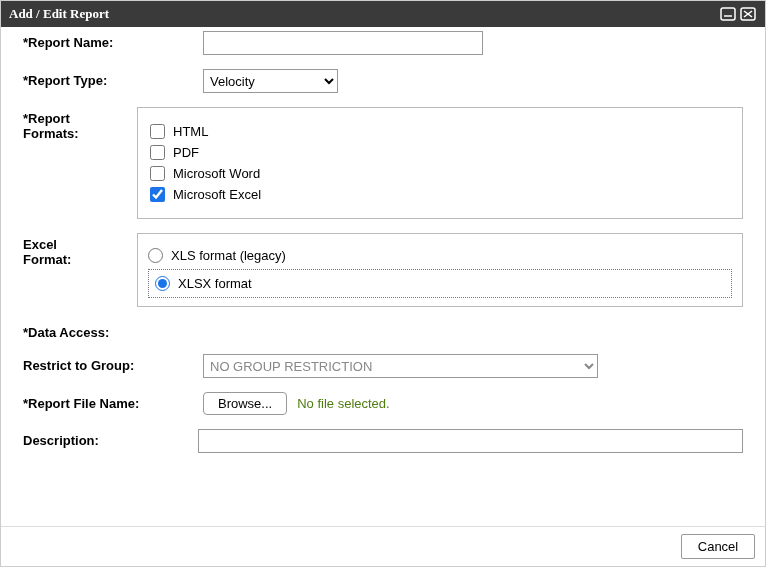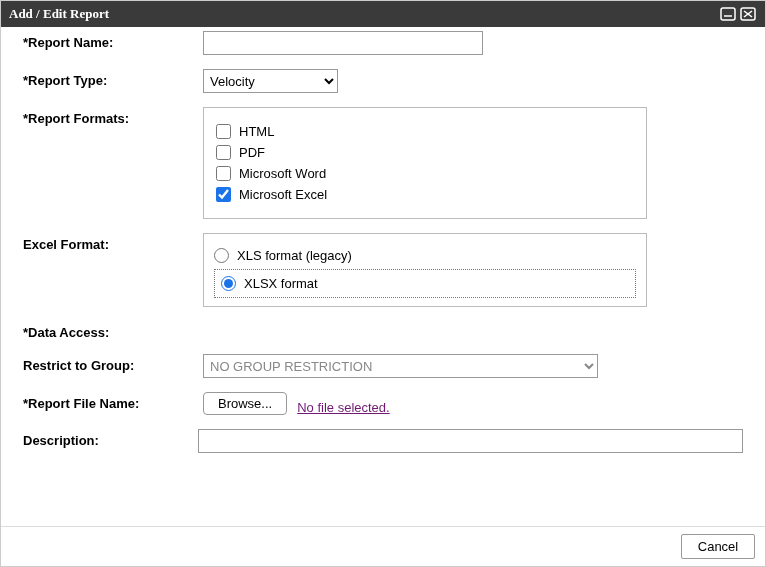--- a/index.html
+++ b/index.html
@@ -11,29 +11,29 @@
   .titlebar .tb-icon svg { display: block; }
   .body { flex: 1; overflow-y: auto; padding: 4px 22px 8px 22px; position: relative; }
   .row { display: flex; align-items: flex-start; margin-bottom: 14px; }
   .label-col { width: 150px; padding-top: 4px; font-weight: bold; color: #000; }
   .field-col { flex: 1; margin-left: 30px; }
   input[type=text].text-input { width: 280px; height: 24px; border: 1px solid #999; padding: 2px 4px; font-size: 13px; }
   input[type=text].wide { width: 545px; }
   select.sel { height: 24px; border: 1px solid #999; background: #fff; font-size: 13px; padding: 1px 2px; }
   select.sel.w135 { width: 135px; }
   select.sel.wgroup { width: 395px; color: #888; }
-  .group-box { border: 1px solid #bbb; padding: 10px 12px; width: 444px; }
+  .group-box { border: 1px solid #bbb; padding: 10px 12px; width: 606px; }
   .check-line, .radio-line { display: flex; align-items: center; margin: 6px 0; font-size: 13px; }
   .check-line input, .radio-line input { margin: 0 8px 0 0; width: 15px; height: 15px; }
   .radio-line input[type=radio] { accent-color: #1a73e8; }
   .check-line input[type=checkbox] { accent-color: #1a73e8; }
   .dotted-frame { border: 1px dotted #777; padding: 4px 6px; margin-top: 2px; }
-  .file-row { display:flex; align-items:flex-end; gap:10px; }
+  .file-row { display:flex; align-items:center; gap:10px; }
   .browse-btn { border:1px solid #999; background:#fff; border-radius:4px; padding:3px 14px; font-size:13px; cursor:pointer; }
-  .no-file { color:#701a75;text-decoration:underline; }
+  .no-file { color:#4d7c0f; }
   .footer { border-top: 1px solid #ddd; height: 40px; display:flex; align-items:center; justify-content:flex-end; padding: 0 10px; gap:10px; background:#fff; }
   .btn { border:1px solid #999; background:#fff; padding:4px 0; width:74px; text-align:center; font-size:13px; cursor:pointer; border-radius:2px; }
   
   .body::-webkit-scrollbar { width:10px; }
   .body::-webkit-scrollbar-thumb { background:#c4c4c4; border-radius:5px; }
 </style>
 </head>
 <body>
 
 <div class="dialog">

